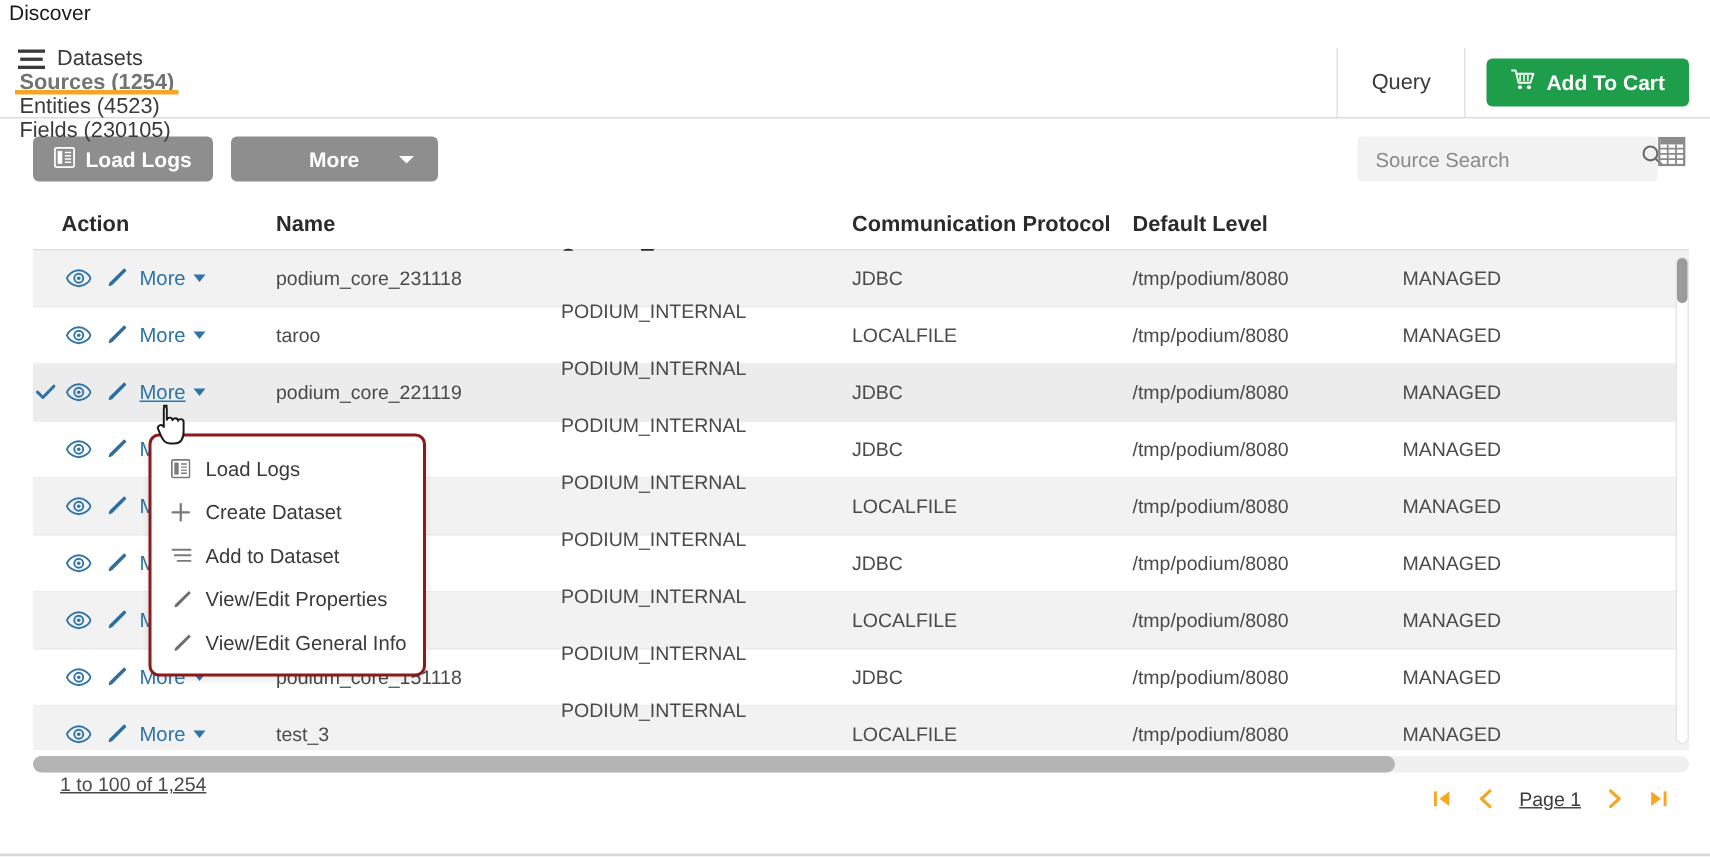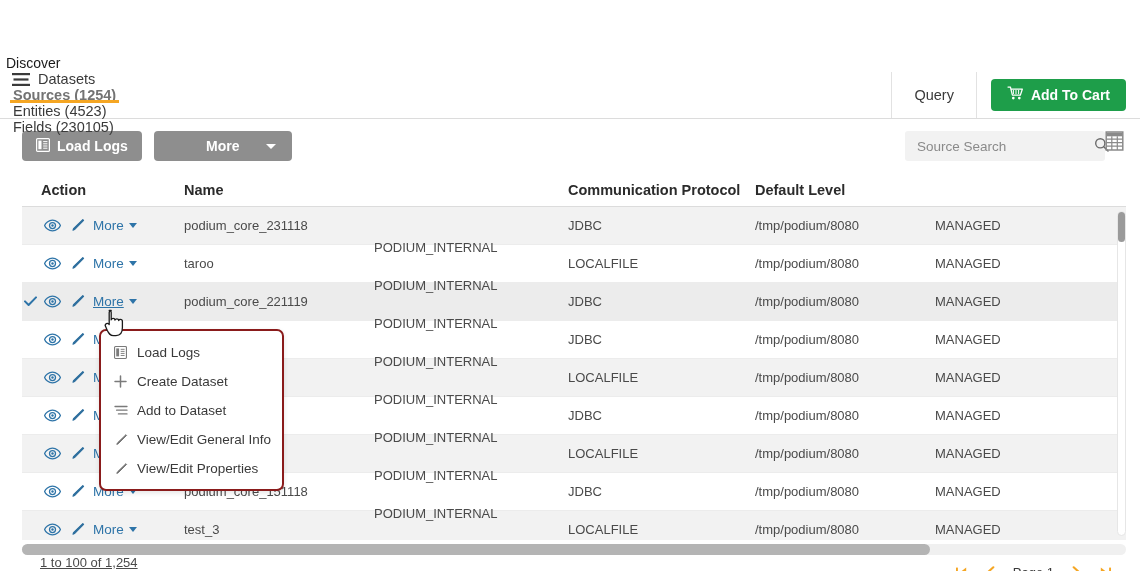--- a/index.html
+++ b/index.html
@@ -7,24 +7,23 @@
     width: 1140px; height: 571px;
     background: #ffffff;
     font-family: "Liberation Sans", sans-serif;
     overflow: hidden;
   }
   .app { position: relative; width: 1140px; height: 571px; background:#fff; }
 
   
   .titlebar {
     height: 31px;
-    display: flex; align-items: flex-end;
+    display: flex; align-items: flex-start;
     padding-left: 6px;
     background: #fff;
-    margin-top: 40px;
   }
   .titlebar .title { font-size: 14px; color: #1a1a1a; font-weight: 400; }
 
   
   .tabbar {
     position: relative;
     height: 48px;
     display: flex; align-items: stretch;
     border-bottom: 1px solid #dcdcdc;
     background: #fff;
@@ -632,29 +631,29 @@
           </svg>
         </span>
         <span>Add to Dataset</span>
       </div>
       <div class="menu-item">
         <span class="mi-ico">
           <svg width="14" height="14" viewBox="0 0 15 15">
             <path d="M12.8 1.8 L13.5 2.5 L4.5 11.6 L3.0 12.2 L3.6 10.7 Z" fill="#6e6e6e" stroke="#6e6e6e" stroke-width="1" stroke-linejoin="round"></path>
           </svg>
         </span>
-        <span>View/Edit General Info</span>
+        <span>View/Edit Properties</span>
       </div>
       <div class="menu-item">
         <span class="mi-ico">
           <svg width="14" height="14" viewBox="0 0 15 15">
             <path d="M12.8 1.8 L13.5 2.5 L4.5 11.6 L3.0 12.2 L3.6 10.7 Z" fill="#6e6e6e" stroke="#6e6e6e" stroke-width="1" stroke-linejoin="round"></path>
           </svg>
         </span>
-        <span>View/Edit Properties</span>
+        <span>View/Edit General Info</span>
       </div>
     </div>
 
   <span class="cursor">
     <svg width="26" height="32" viewBox="0 0 26 32">
       <path d="M5.2 1.5 c1.1 0 2 0.9 2 2 v7.4 c0.3-0.9 1-1.5 1.9-1.5 1 0 1.8 0.7 1.9 1.7 0.3-0.8 1-1.3 1.8-1.3 1 0 1.8 0.7 1.9 1.7 0.3-0.7 0.9-1.1 1.7-1.1 1.1 0 2 0.9 2 2 v6.2 c0 4.8-2.1 8-6.4 8 H9.5 c-3.5 0-4.6-1.9-6.2-5.1 L1.5 17.3 c-0.5-1 -0.1-2.2 0.9-2.7 0.9-0.4 1.9-0.1 2.5 0.6 l 0.3 0.4 V3.5 c0-1.1 0.9-2 2-2 z" fill="#ffffff" stroke="#1a1a1a" stroke-width="1.3" stroke-linejoin="round"></path>
     </svg>
   </span>
 
   <div class="bottom-edge"></div>

